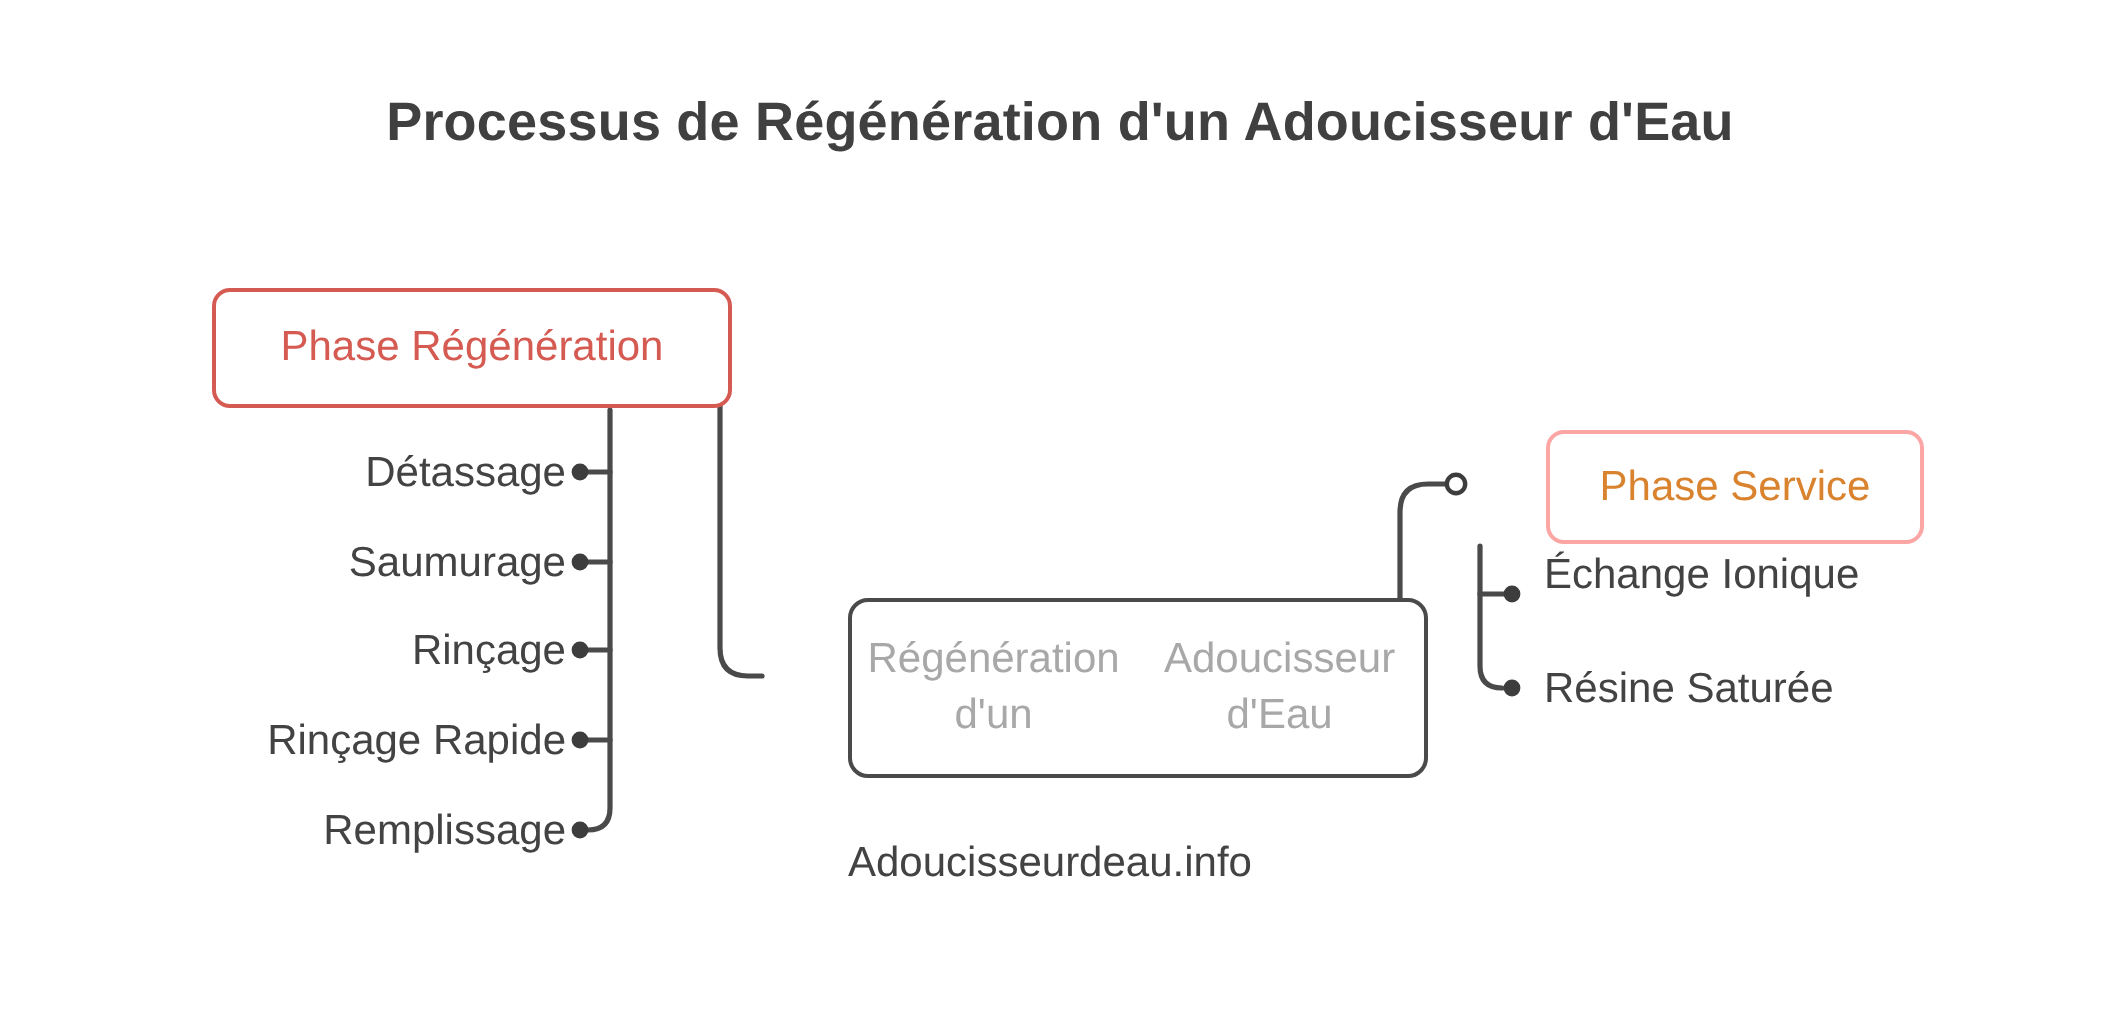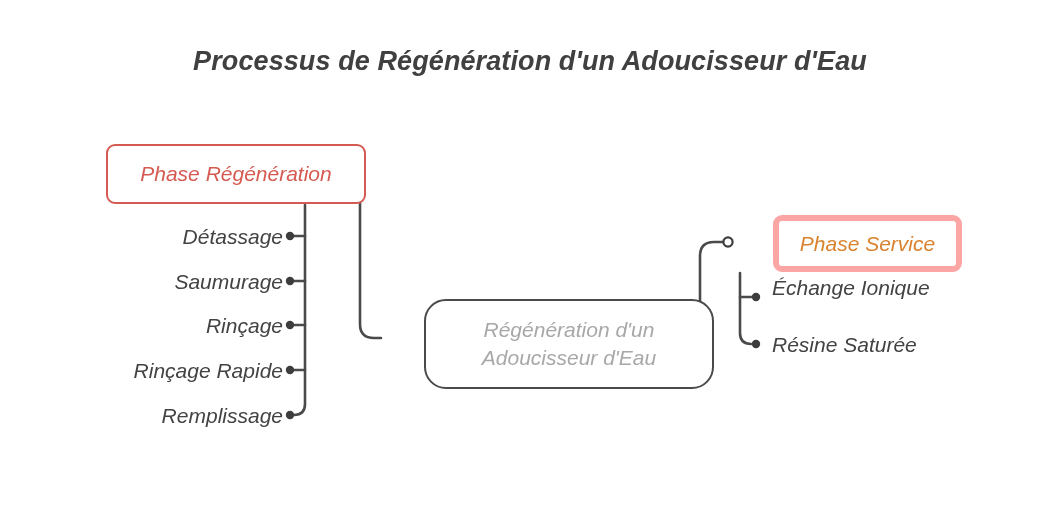--- a/index.html
+++ b/index.html
@@ -11,21 +11,20 @@
     font-family: "Liberation Sans", sans-serif;
     width: 1060px;
     height: 507px;
     overflow: hidden;
   }
   #canvas {
     position: relative;
     width: 1060px;
     height: 379px;
     background: #ffffff;
-    font-style: italic;
   }
   .title {
     position: absolute;
     top: 46px;
     left: 0;
     width: 1060px;
     text-align: center;
     font-size: 27px;
     font-weight: bold;
     color: #404040;
@@ -57,36 +56,36 @@
     border: 2px solid #d55b52;
     border-radius: 9px;
     color: #d55b52;
     font-size: 21px;
   }
   #node-service {
     left: 729px;
     top: 215px;
     width: 189px;
     height: 57px;
-    border: 6px solid #fca5a5;
+    border: 2px solid #fca5a5;
     border-radius: 9px;
     color: #d9832f;
     font-size: 21px;
   }
   #node-center {
     left: 380px;
     top: 299px;
     width: 290px;
     height: 90px;
     border: 2px solid #4a4a4a;
-    border-radius: 22px;
+    border-radius: 10px;
     color: #a8a8a8;
     font-size: 21px;
     line-height: 1.32;
-    flex-direction: column;
+    flex-direction: row;
   }
   .leaf-label {
     position: absolute;
     font-size: 21px;
     color: #434343;
     white-space: nowrap;
   }
   .leaf-left {
     right: 777px; 
   }
@@ -160,14 +159,15 @@
 
   <div class="leaf-label leaf-left" style="top:225px">Détassage</div>
   <div class="leaf-label leaf-left" style="top:270px">Saumurage</div>
   <div class="leaf-label leaf-left" style="top:314px">Rinçage</div>
   <div class="leaf-label leaf-left" style="top:359px">Rinçage Rapide</div>
   <div class="leaf-label leaf-left" style="top:404px">Remplissage</div>
 
   <div class="leaf-label leaf-right" style="top:276px">Échange Ionique</div>
   <div class="leaf-label leaf-right" style="top:333px">Résine Saturée</div>
 
+  <div class="footer">Adoucisseurdeau.info</div>
 
 </div>
 
 </body></html>

